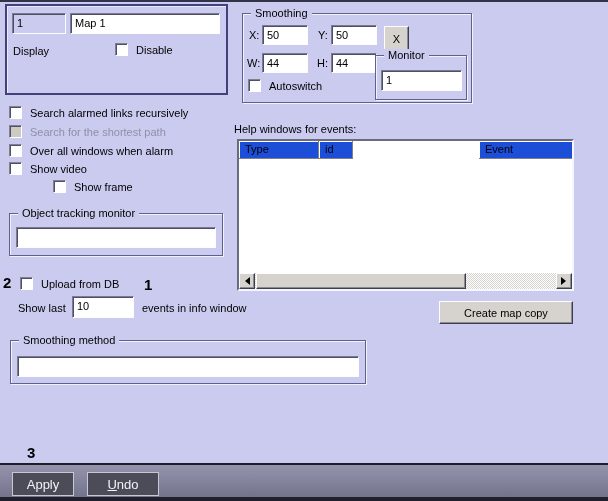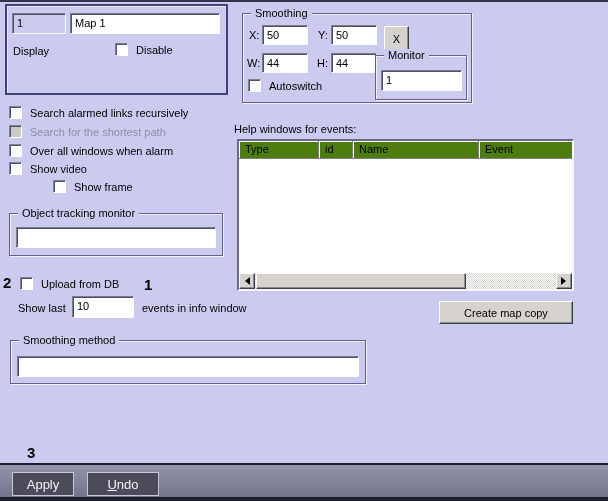--- a/index.html
+++ b/index.html
@@ -63,21 +63,21 @@
     display:flex; align-items:center; justify-content:center;
     font-size:11px; cursor:default;
   }
 
   
   .table {
     position:absolute; background:#fff; border:2px solid;
     border-color:#6a6a80 #f6f6ff #f6f6ff #6a6a80;
   }
   .th {
-    position:absolute; top:0; height:18px; background:#4d7c0f;
+    position:absolute; top:0; height:18px; background:#1d4ed8;
     border-right:1px solid #808088; border-bottom:1px solid #808088;
     box-shadow: inset 1px 1px 0 #fff;
     padding:2px 6px; line-height:13px;
   }
   .hscroll {
     position:absolute; left:0; right:0; bottom:0; height:16px;
     background:#e9e7e2;
     background-image:conic-gradient(#ffffff 25%, #d6d3ce 0 50%, #ffffff 0 75%, #d6d3ce 0);
     background-size:2px 2px;
   }
@@ -191,21 +191,20 @@
 
   <div class="gb" style="left:10px; top:340px; width:356px; height:44px;">
     <span class="cap">Smoothing method</span>
     <div class="combo" style="left:6px; top:15px; width:342px; height:21px;"></div>
   </div>
 
   <div class="lbl" style="left:234px; top:123px;">Help windows for events:</div>
   <div class="table" style="left:237px; top:139px; width:337px; height:152px;">
     <div class="th" style="left:0; width:80px;">Type</div>
     <div class="th" style="left:80px; width:34px;">id</div>
-    <div class="th" style="left:114px; width:126px;">Name</div>
     <div class="th" style="left:240px; width:93px; border-right:none;">Event</div>
     <div class="hscroll">
       <span class="sbbtn" style="left:0;">
           <span class="tri-left"></span>
         </span>
       <span class="sbthumb" style="left:17px; width:210px;"></span>
       <span class="sbbtn" style="right:0;">
           <span class="tri-right"></span>
         </span>
     </div>

